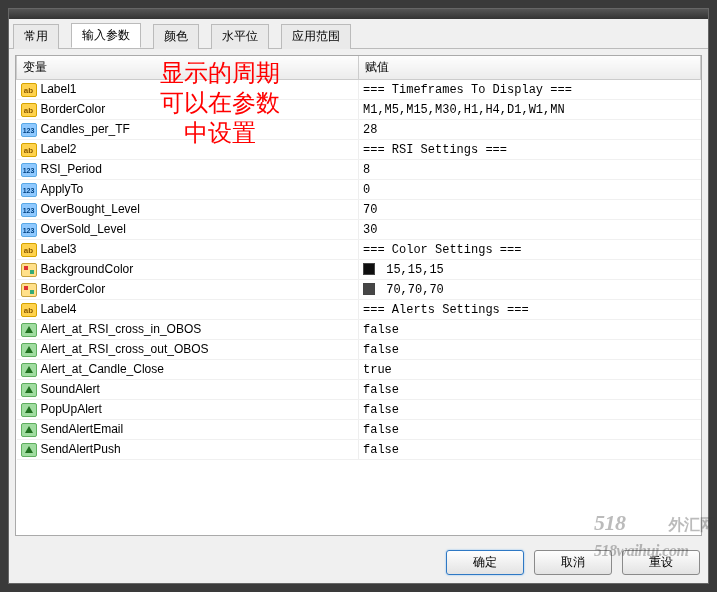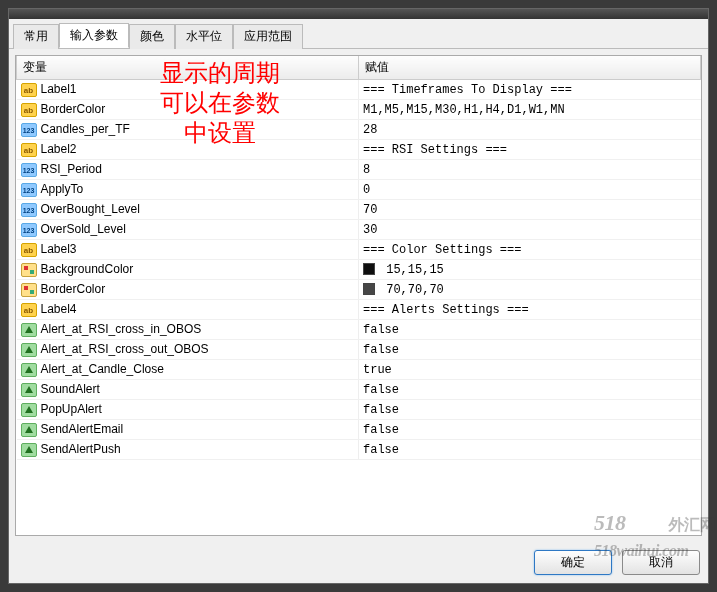--- a/index.html
+++ b/index.html
@@ -29,21 +29,21 @@
     display: flex;
     background: #f0f0f0;
     padding: 4px 4px 0 4px;
     border-bottom: 1px solid #bbb;
   }
   .tab {
     padding: 3px 10px;
     border: 1px solid #bbb;
     border-bottom: none;
     background: #eaeaea;
-    margin-right: 0;
+    margin-right: 12px;
     cursor: pointer;
     position: relative;
     top: 1px;
   }
   .tab.active {
     background: #fff;
     border-bottom: 1px solid #fff;
     top: 0;
   }
   .content {
@@ -273,20 +273,21 @@
               <td></td>
             </tr>
           </tbody>
       </table>
     </div>
   </div>
 
   <div class="footer">
     <div class="btn primary">确定</div>
     <div class="btn">取消</div>
+    <div class="btn">重设</div>
   </div>
 </div>
 
 <div class="overlay">
   <div>显示的周期</div>
   <div>可以在参数</div>
   <div>中设置</div>
 </div>
 
 <div class="watermark">

